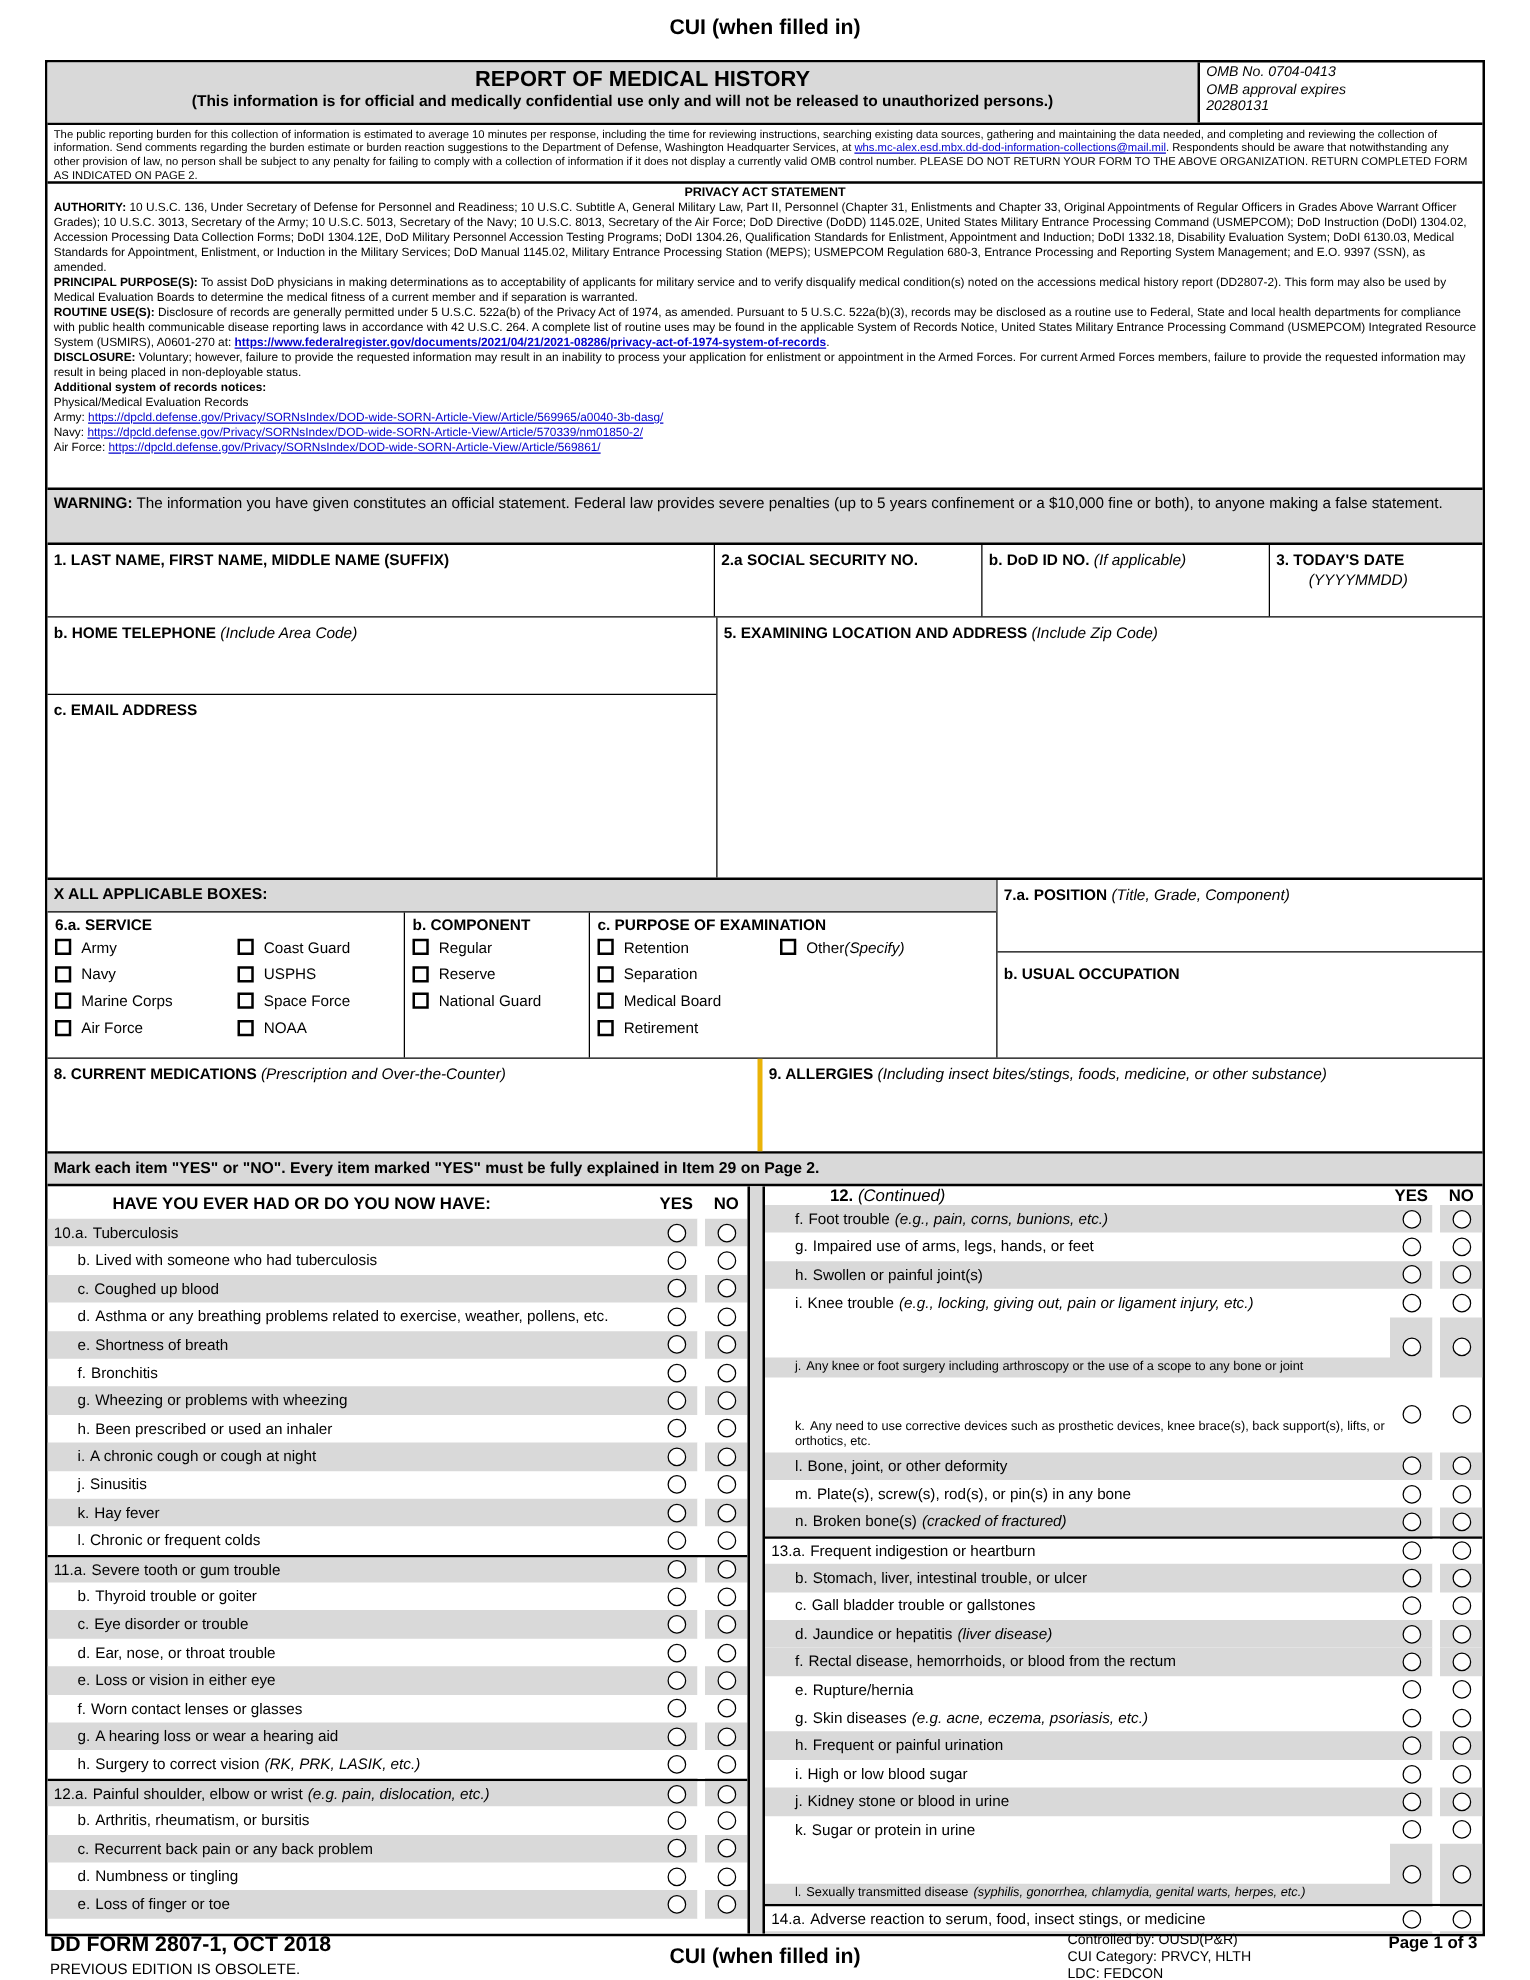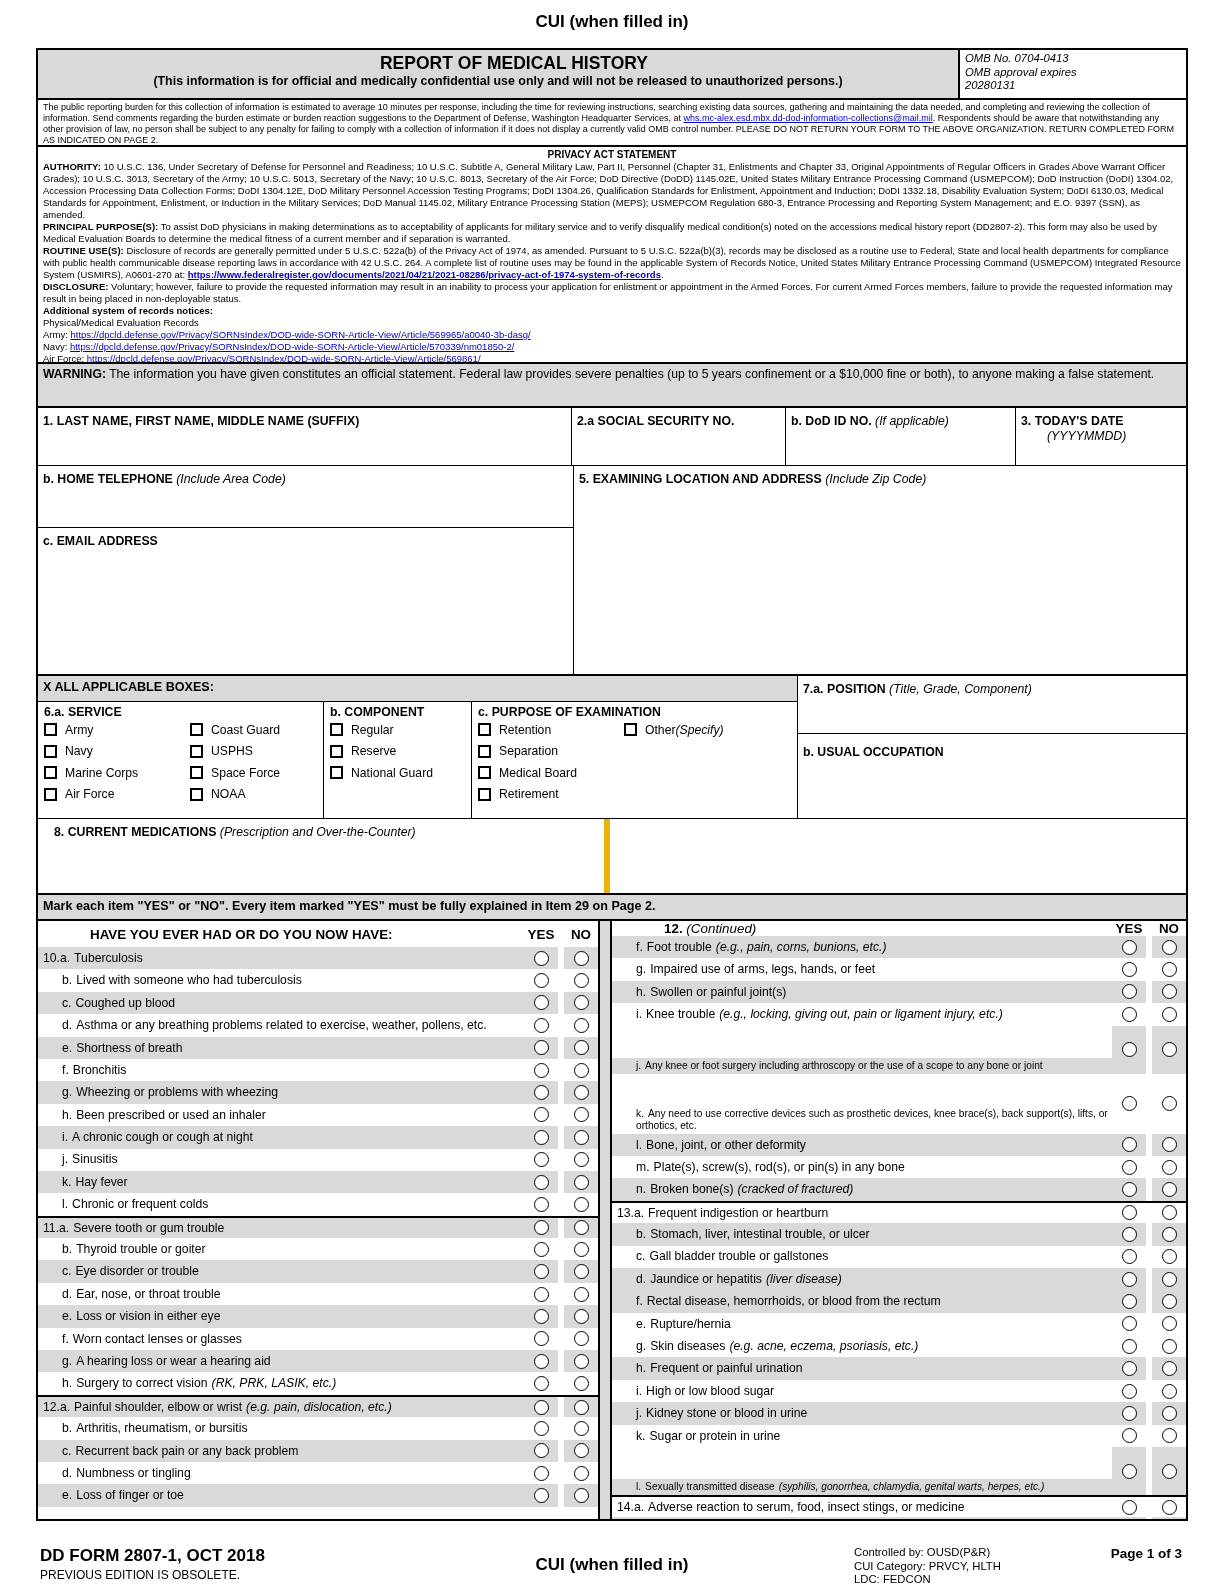--- a/index.html
+++ b/index.html
@@ -19,21 +19,21 @@
   .header-row { display:flex; height:50px; border-bottom:2px solid #000; }
   .title-cell { flex:1; background:#d9d9d9; text-align:center; padding-top:3px; }
   .form-title { font-weight:bold; font-size:17.5px;padding-left:32px; }
   .form-subtitle { font-weight:bold; font-size:12.4px; }
   .omb-cell { width:228px; border-left:2px solid #000; font-style:italic;
               font-size:11.3px; padding:2px 5px; line-height:13.5px; }
 
   
   .burden { height:47px; border-bottom:2px solid #000; font-size:9px;
             line-height:11px; padding:2px 5px; overflow:hidden; }
-  .privacy { height:217px; border-bottom:2px solid #000; font-size:9.5px;
+  .privacy { height:245px; border-bottom:2px solid #000; font-size:9.5px;
              line-height:12px; padding:2px 5px; overflow:hidden; }
   .privacy-head { text-align:center; font-weight:bold; font-size:10px; }
   .pb { font-weight:bold; }
 
   .warning { height:44px; background:#d9d9d9; border-bottom:2px solid #000;
              font-size:12.2px; line-height:14.8px; padding:3px 5px; overflow:hidden; }
 
   
   .frow1 { display:flex; height:58px; border-bottom:1px solid #000; }
   .frow1 > div { padding:3px 5px; }
@@ -59,21 +59,21 @@
   .sub-cols { display:flex; }
   .sub-cols > div:first-child { width:146px; }
   .chk-item { display:flex; align-items:center; height:21.5px; font-size:12.2px; }
   .chk { width:13px; height:13px; border:2px solid #000; background:#fff;
          margin-right:8px; flex:none; }
   .boxes-right { width:388px; display:flex; flex-direction:column; }
   .f7a { height:58px; border-bottom:1px solid #000; padding:3px 5px; }
   .f7b { flex:1; padding:8px 5px 3px 5px; }
 
   .meds { display:flex; height:76px; border-bottom:2px solid #000; }
-  .f8 { width:572px; border-right:6px solid #eab308; padding:3px 16px; }
+  .f8 { width:572px; border-right:4px solid #eab308; padding:3px 5px; }
   .f9 { flex:1; padding:3px 5px; }
 
   .mark-band { height:26px; background:#d9d9d9; border-bottom:2px solid #000;
                font-weight:bold; font-size:12.6px; padding:4px 5px; }
 
   
   .quest { display:flex; height:598px; overflow:hidden; }
   .qcol { display:flex; flex-direction:column; }
   .qcol.left { width:560px; }
   .q-mid { width:14px; background:#d9d9d9; border-left:2px solid #000;
@@ -263,20 +263,21 @@
         </div>
       </div>
       <div class="boxes-right">
         <div class="f7a"><span class="lab">7.a. POSITION </span><span class="it" style="font-size:12.3px">(Title, Grade, Component)</span></div>
         <div class="f7b"><span class="lab">b. USUAL OCCUPATION</span></div>
       </div>
     </div>
 
     <div class="meds">
       <div class="f8"><span class="lab">8. CURRENT MEDICATIONS </span><span class="it" style="font-size:12.3px">(Prescription and Over-the-Counter)</span></div>
+      <div class="f9"><span class="lab">9. ALLERGIES </span><span class="it" style="font-size:12.3px">(Including insect bites/stings, foods, medicine, or other substance)</span></div>
     </div>
 
     <div class="mark-band">Mark each item "YES" or "NO". Every item marked "YES" must be fully explained in Item 29 on Page 2.</div>
 
     <div class="quest">
       <div class="qcol left">
         <div class="q-header">
           <div class="q-htitle">HAVE YOU EVER HAD OR DO YOU NOW HAVE:</div>
           <div class="q-hcell">YES</div>
           <div class="q-hgap"></div>

